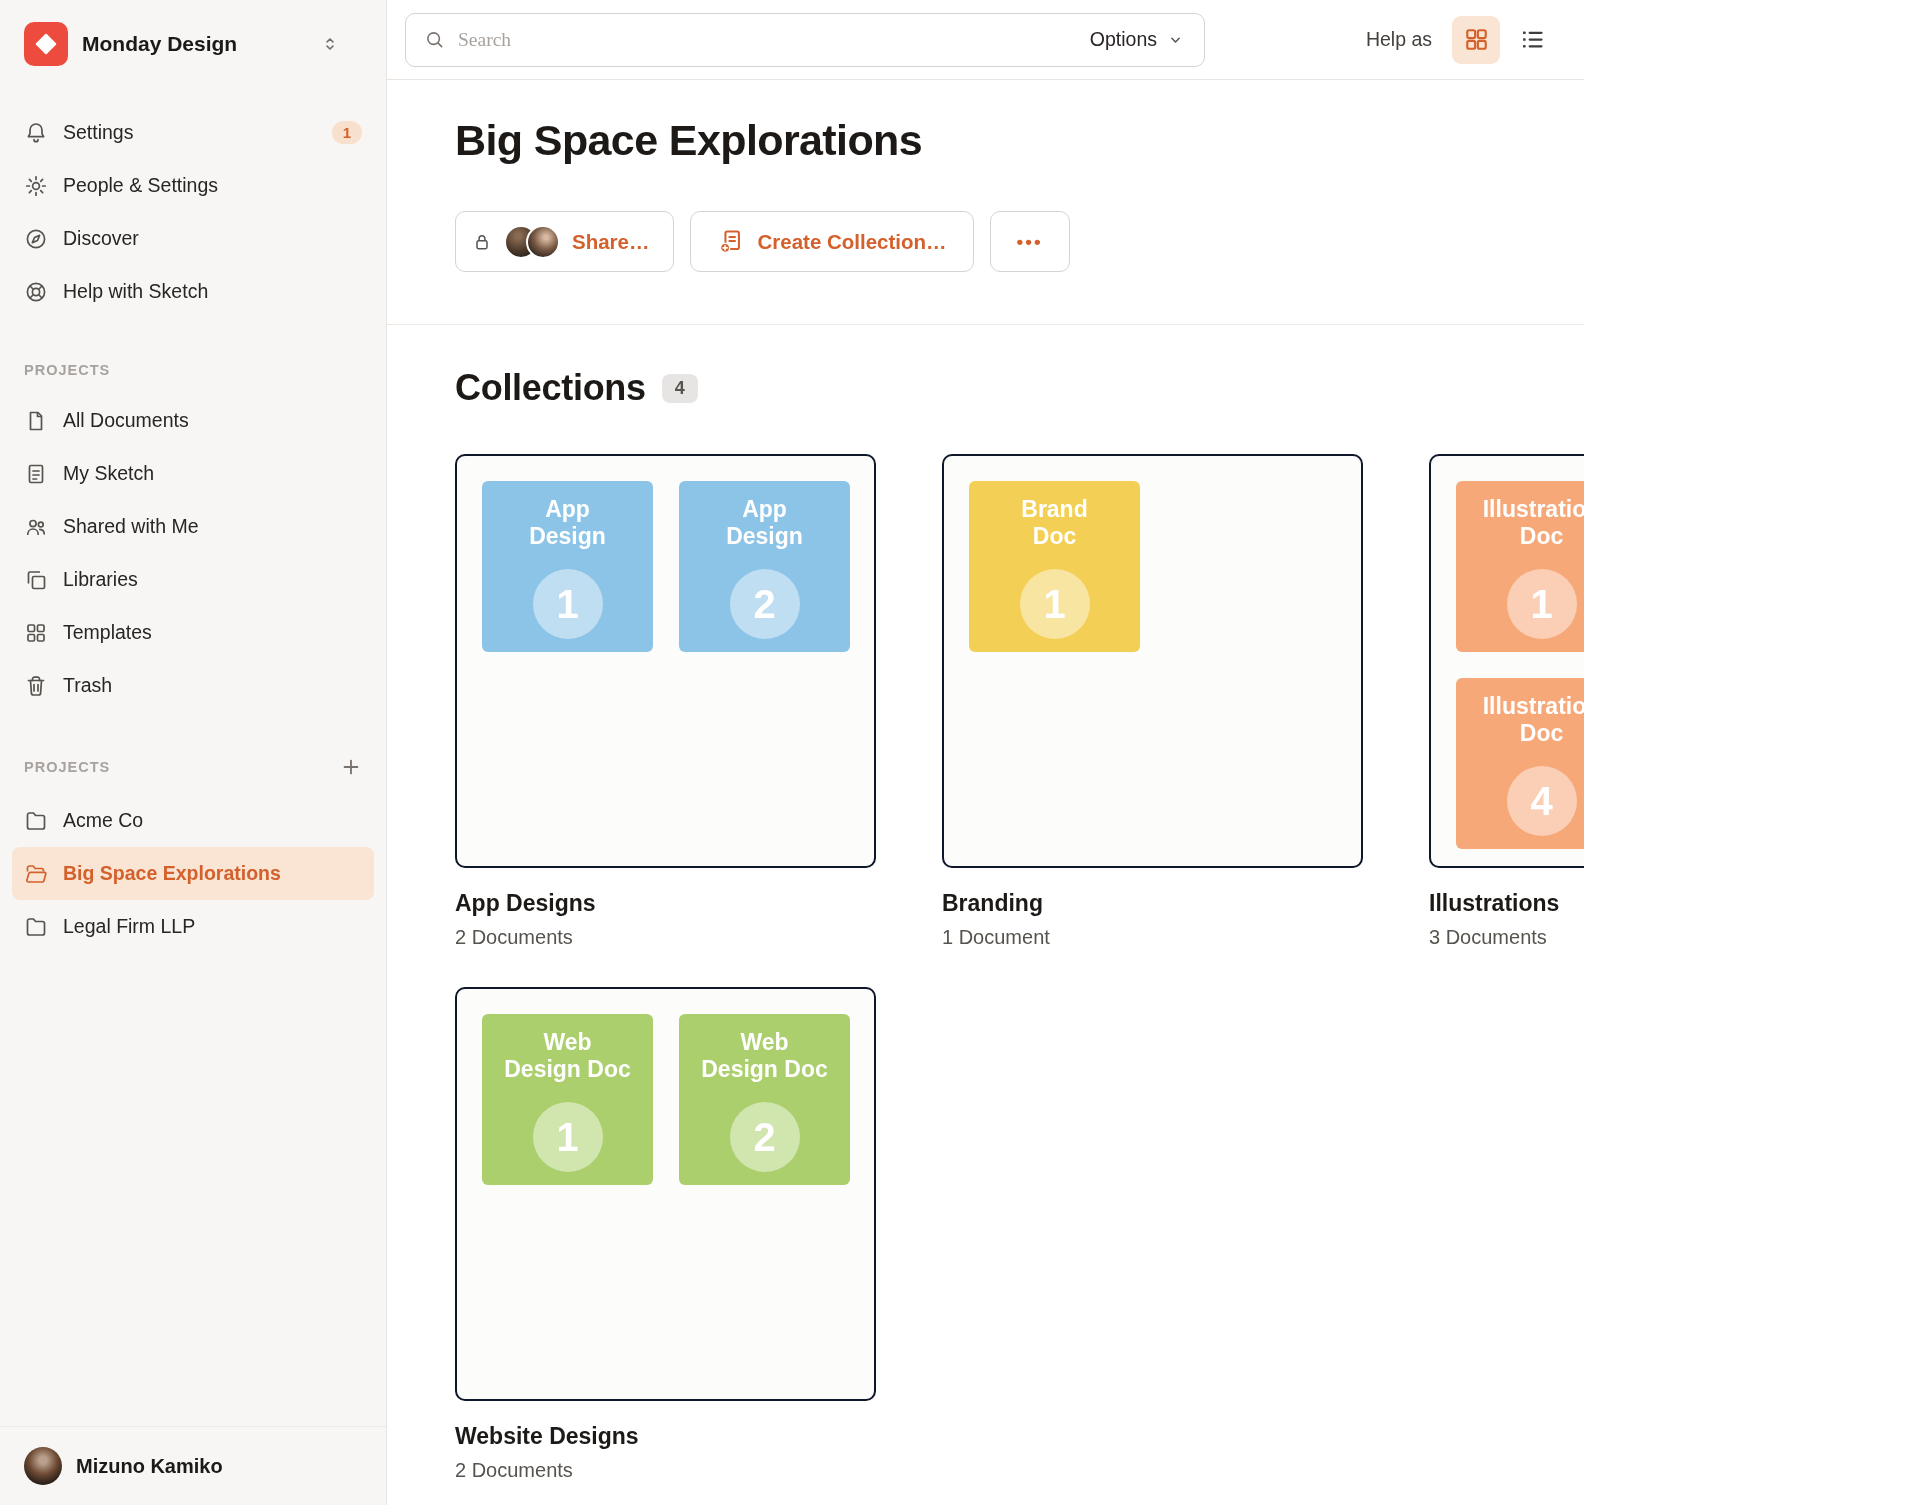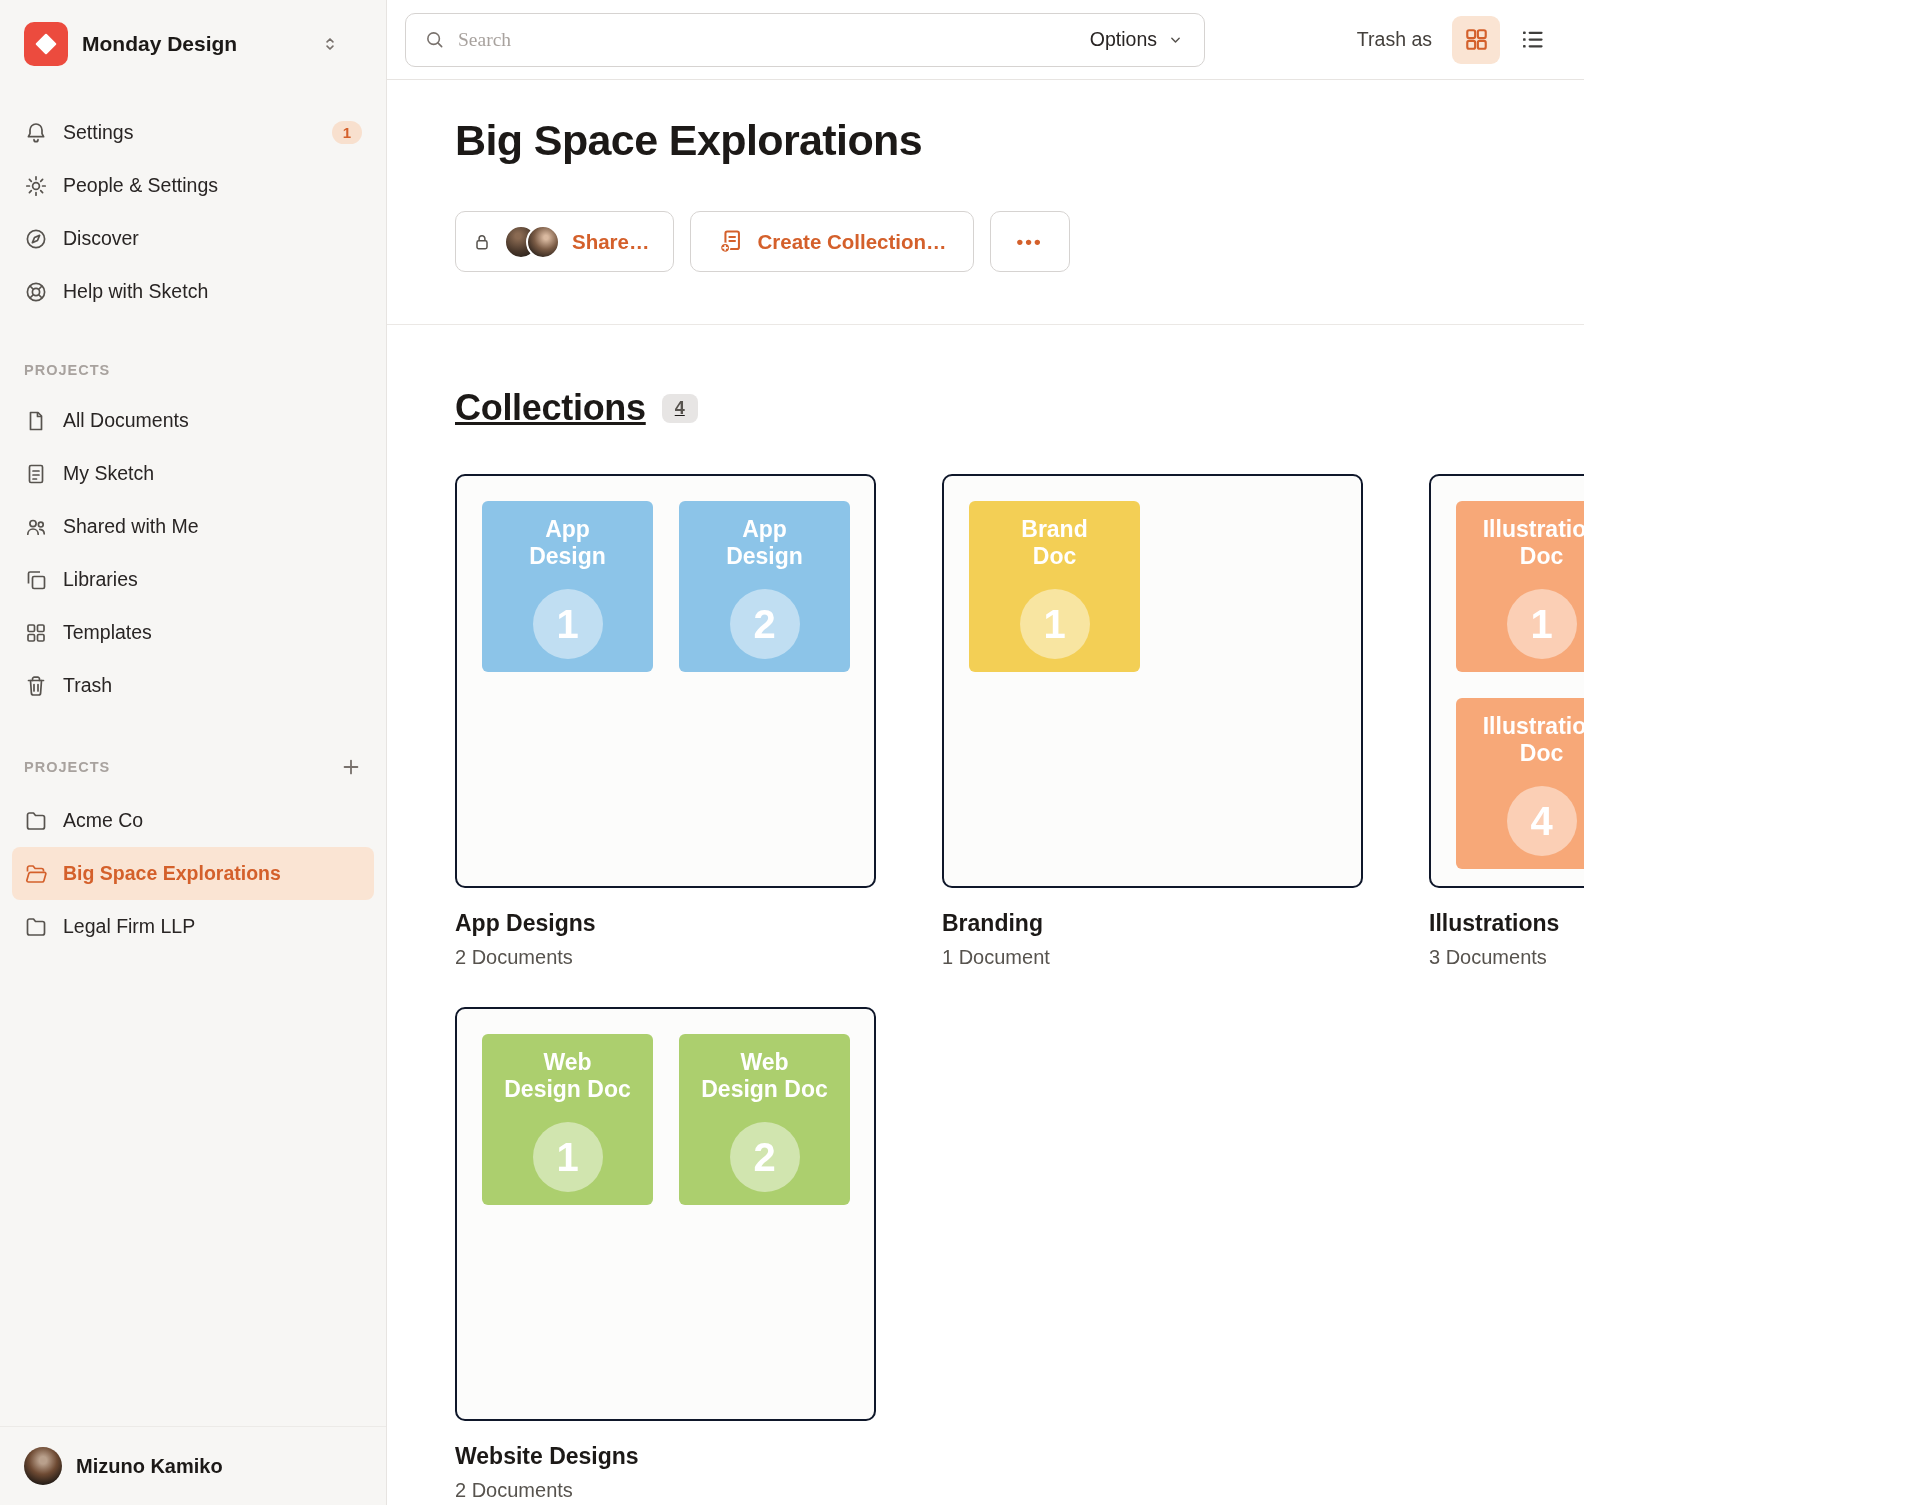--- a/index.html
+++ b/index.html
@@ -96,21 +96,21 @@
   .avatar-sm { width:34px; height:34px; border-radius:50%; border:2px solid #fff; }
   .avatar-a { background:radial-gradient(circle at 40% 30%, #8a6a52 10%, #4a382b 55%, #241d18 90%); }
   .avatar-b { background:radial-gradient(circle at 60% 35%, #d9b9a0 8%, #7a5b45 45%, #241d18 85%); margin-left:-12px; }
   .btn-label { color:#D4602B; font-size:20.5px; font-weight:700; white-space:nowrap; }
   .create-btn { padding:0 26px; gap:13px; }
   .create-btn .icon-doc { width:27px; height:27px; color:#D4602B; }
   .more-btn { width:80px; justify-content:center; color:#D4602B; font-size:19px; font-weight:700; letter-spacing:2px; }
 
   .divider { height:1px; background:#EBE8E5; margin:52px 0 0 -68px; width:calc(100% + 68px); }
 
-  .collections-head { display:flex; align-items:center; gap:16px; margin-top:62px;text-decoration:underline; }
+  .collections-head { display:flex; align-items:center; gap:16px; margin-top:42px; }
   .collections-head h2 { font-size:36px; font-weight:700; letter-spacing:-0.3px; }
   .count-badge { background:#E7E5E4; color:#57534E; border-radius:8px; font-size:18px; font-weight:600; padding:4px 13px; }
 
   .grid {
     margin-top:45px; display:grid;
     grid-template-columns:repeat(3, 421px); column-gap:66px; row-gap:38px;
   }
   .card {
     width:421px; height:414px; border:2px solid #0f172a; background:#FCFCFB;
     border-radius:10px; padding:25px; cursor:pointer;
@@ -317,21 +317,21 @@
         <span class="options-btn">
           <span>Options</span>
           <span class="icon">
             <svg viewBox="0 0 24 24" fill="none" stroke="currentColor" stroke-width="2.2" stroke-linecap="round" stroke-linejoin="round">
                 <path d="M6.5 9.5 12 15l5.5-5.5"></path>
               </svg>
           </span>
         </span>
       </div>
       <div class="topbar-spacer"></div>
-      <span class="view-as">Trash as</span>
+      <span class="view-as">Help as</span>
       <button class="iconbtn selected">
         <span class="icon">
           <svg viewBox="0 0 24 24" fill="none" stroke="currentColor" stroke-width="1.9">
               <rect x="3.8" y="3.8" width="7" height="7" rx="1.6"></rect>
               <rect x="13.2" y="3.8" width="7" height="7" rx="1.6"></rect>
               <rect x="3.8" y="13.2" width="7" height="7" rx="1.6"></rect>
               <rect x="13.2" y="13.2" width="7" height="7" rx="1.6"></rect>
             </svg>
         </span>
       </button>

